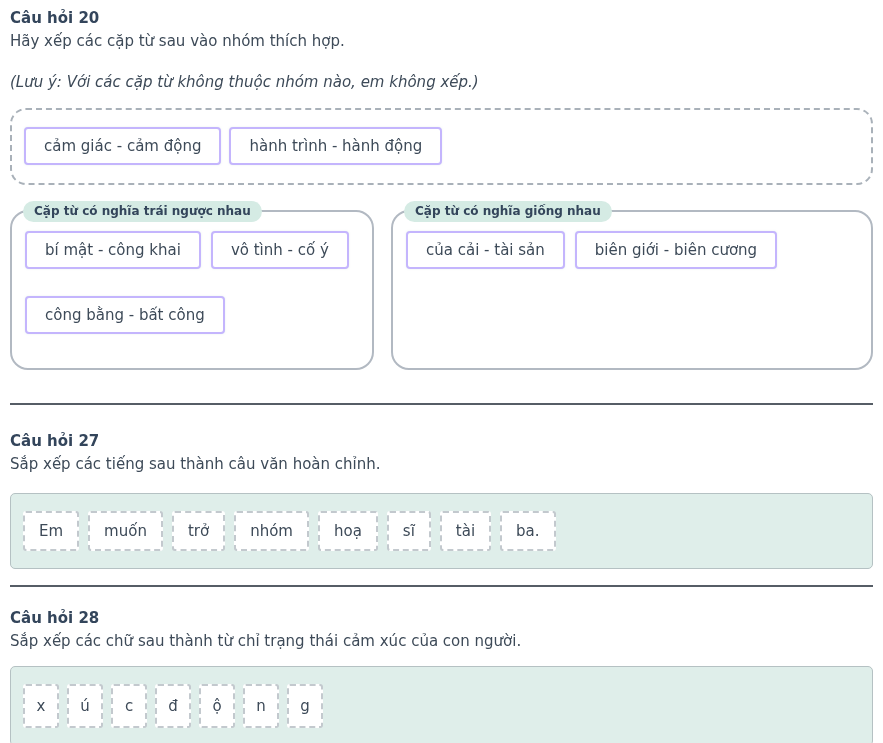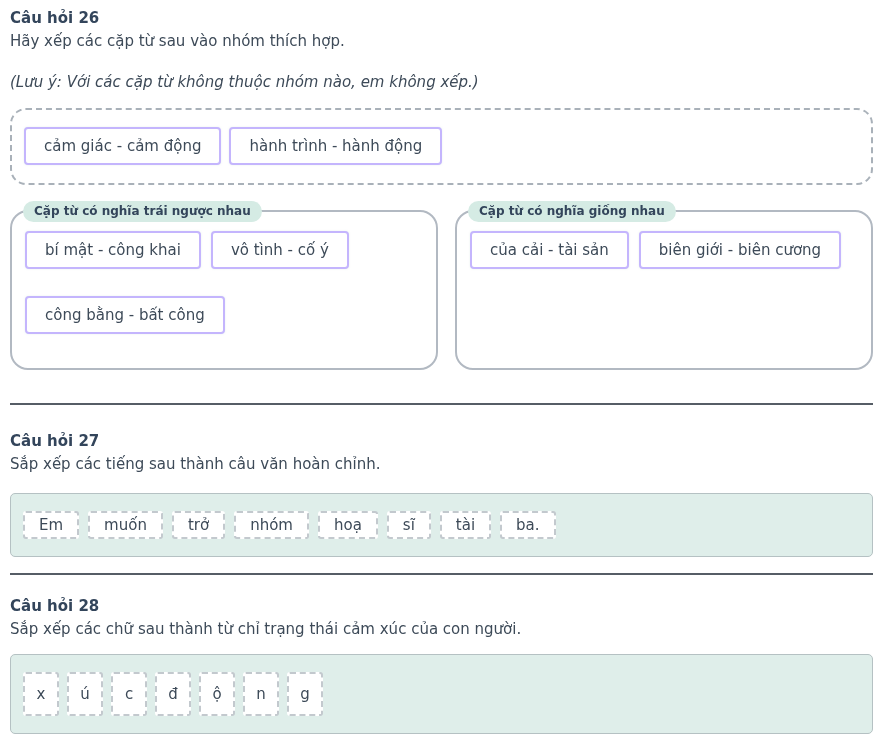--- a/index.html
+++ b/index.html
@@ -72,21 +72,21 @@
     border-radius: 18px;
     min-height: 160px;
     padding: 19px 13px 18px 13px;
     display: flex;
     flex-wrap: wrap;
     align-items: flex-start;
     align-content: flex-start;
     column-gap: 10px;
     row-gap: 27px;
   }
-  .group-box.left  { width: 428px; }
+  .group-box.left  { width: 364px; }
   .group-box.right { flex: 1; }
   .group-label {
     position: absolute;
     top: -11px;
     left: 11px;
     background: #d5ebe4;
     color: #33455b;
     font-size: 12px;
     font-weight: bold;
     line-height: 21px;
@@ -114,21 +114,21 @@
     padding: 17px 12px;
     display: flex;
     flex-wrap: wrap;
     column-gap: 9px;
     align-items: flex-start;
   }
   .tile {
     background: #ffffff;
     border: 2px dashed #c3c9ce;
     border-radius: 3px;
-    height: 28px;
+    height: 40px;
     padding: 0 14px;
     display: inline-flex;
     align-items: center;
     justify-content: center;
     font-size: 15px;
     color: #3d4a58;
     white-space: nowrap;
     cursor: grab;
   }
   .mint-pool.letters { margin-top: 15px; min-height: 80px; column-gap: 8px; }
@@ -140,21 +140,21 @@
 
   .spacer-top-27 { margin-top: 26px; }
   .spacer-top-28 { margin-top: 21px; }
 </style>
 </head>
 <body>
 
 <div class="page">
 
   <section>
-    <h3 class="q-title">Câu hỏi 26</h3>
+    <h3 class="q-title">Câu hỏi 20</h3>
     <p class="q-prompt">Hãy xếp các cặp từ sau vào nhóm thích hợp.</p>
     <p class="q-note">(Lưu ý: Với các cặp từ không thuộc nhóm nào, em không xếp.)</p>
 
     <div class="dashed-pool">
       <div class="word-chip">cảm giác - cảm động</div>
       <div class="word-chip">hành trình - hành động</div>
     </div>
 
     <div class="groups-row">
       <div class="group-box left">

